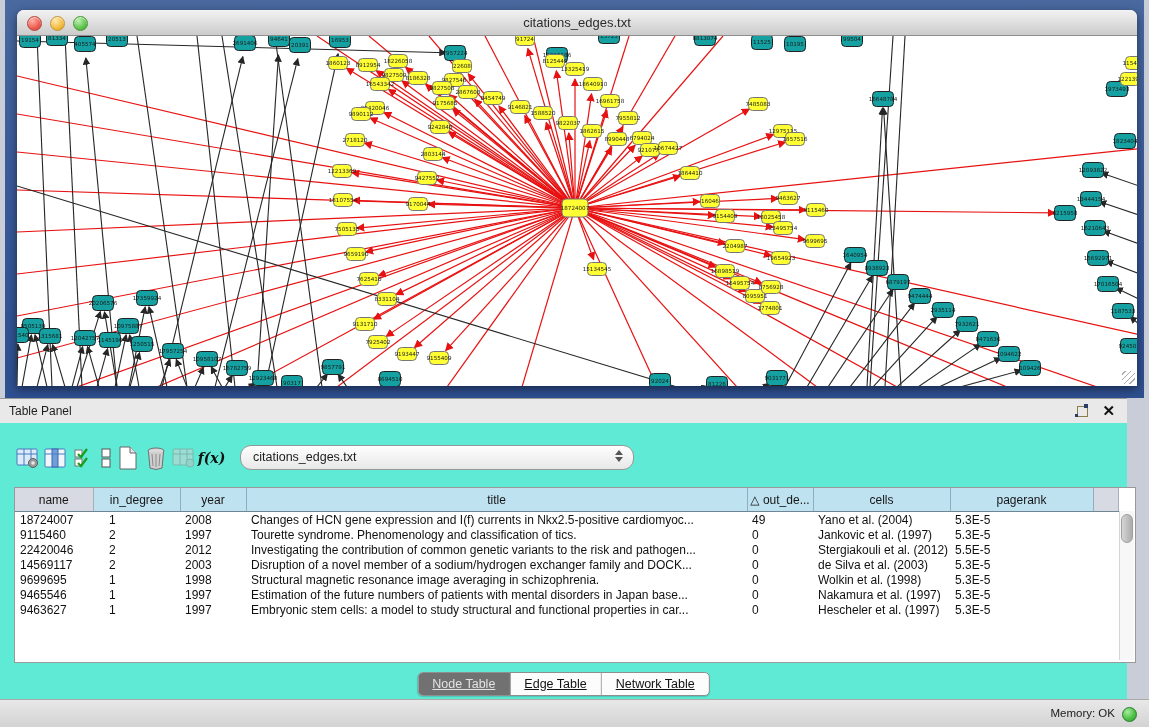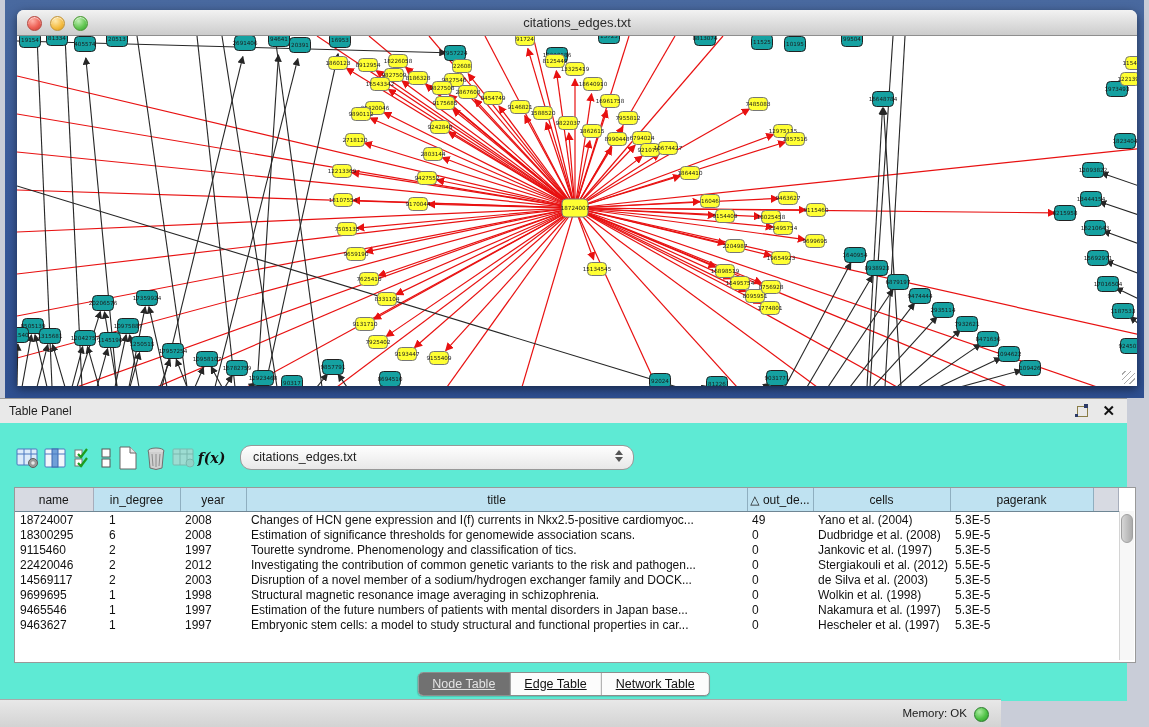--- a/index.html
+++ b/index.html
@@ -67,21 +67,21 @@
           background:linear-gradient(90deg,#d6d6d6,#ababab);border:1px solid #a0a0a0;}
 
   .tabs{position:absolute;left:50%;top:273px;transform:translateX(-50%);display:flex;height:22px;
         border:1px solid #8e8e8e;border-radius:5px;overflow:hidden;background:#fcfcfc;
         box-shadow:0 1px 1px rgba(0,0,0,.15);}
   .tab{padding:0 14px;line-height:22px;font-size:12.5px;color:#111;border-right:1px solid #a6a6a6;text-decoration:underline;}
   .tab:last-child{border-right:none;}
   .tab.active{background:#717171;color:#e3e3e3;}
 
   
-  .status-bar{position:absolute;left:0;bottom:0;width:1001px;height:27px;
+  .status-bar{position:absolute;left:0;bottom:0;width:1149px;height:27px;
               background:linear-gradient(#e8e8e8,#d3d3d3);border-top:1px solid #a9a9a9;}
   .memory{position:absolute;right:34px;top:0;line-height:26px;font-size:11.5px;color:#1a1a1a;}
   .mem-dot{position:absolute;right:12px;top:7px;width:13px;height:13px;border-radius:50%;
            background:radial-gradient(circle at 35% 30%,#a9eb9f,#4fc246 55%,#2b9a2d);
            border:1px solid #2a7d2c;}
 </style>
 </head>
 <body>
 
 <div class="stage">
@@ -615,30 +615,20 @@
               <td>18724007</td>
               <td class="pad">1</td>
               <td>2008</td>
               <td>Changes of HCN gene expression and I(f) currents in Nkx2.5-positive cardiomyoc...</td>
               <td>49</td>
               <td>Yano et al. (2004)</td>
               <td>5.3E-5</td>
               <td></td>
             </tr>
             <tr>
-              <td>18300295</td>
-              <td class="pad">6</td>
-              <td>2008</td>
-              <td>Estimation of significance thresholds for genomewide association scans.</td>
-              <td>0</td>
-              <td>Dudbridge et al. (2008)</td>
-              <td>5.9E-5</td>
-              <td></td>
-            </tr>
-            <tr>
               <td>9115460</td>
               <td class="pad">2</td>
               <td>1997</td>
               <td>Tourette syndrome. Phenomenology and classification of tics.</td>
               <td>0</td>
               <td>Jankovic et al. (1997)</td>
               <td>5.3E-5</td>
               <td></td>
             </tr>
             <tr>

